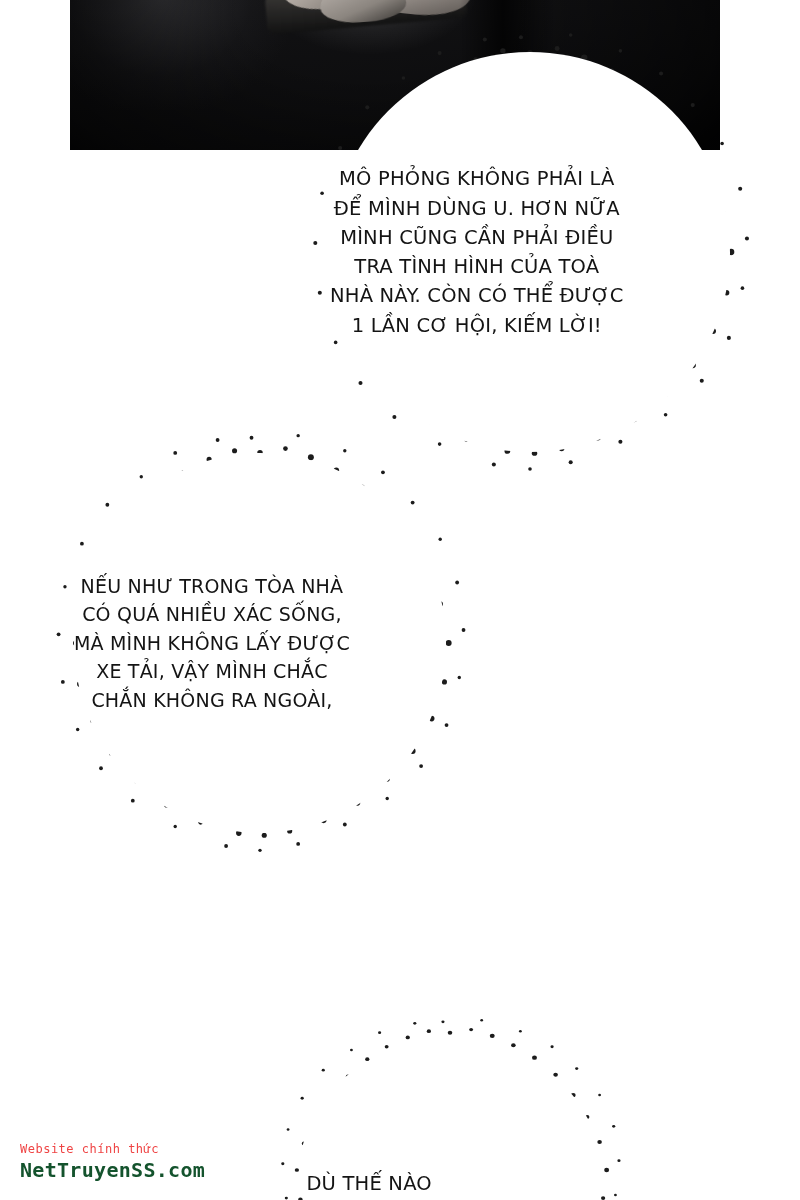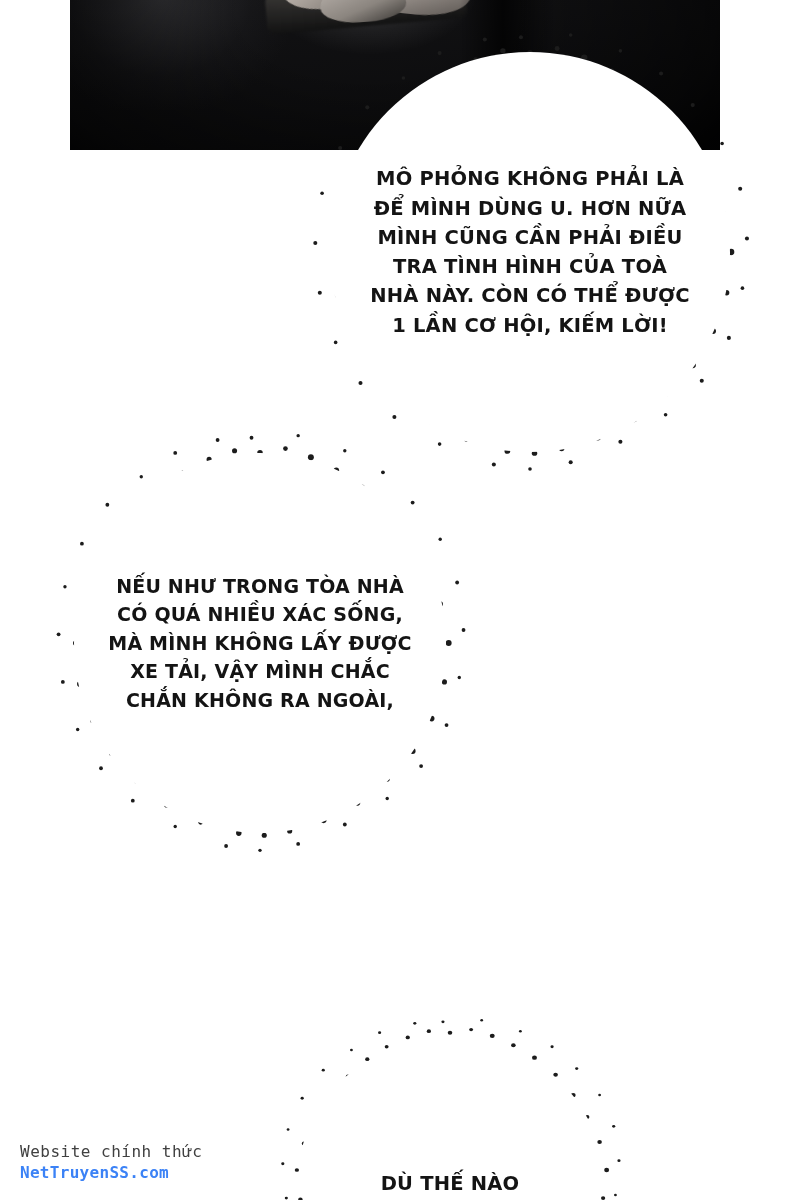--- a/index.html
+++ b/index.html
@@ -73,25 +73,24 @@
   .panel-art .vignette {
     position: absolute; inset: 0;
     background: radial-gradient(ellipse 420px 220px at 46% 55%, rgba(0,0,0,0) 30%, rgba(0,0,0,0.55) 85%, rgba(0,0,0,0.85) 100%);
   }
 
   
   .bubble {
     position: absolute;
     display: flex;
     align-items: center;
-    justify-content: center;
     color: #141414;
     text-align: center;
     font-family: "DejaVu Sans", sans-serif;
-    font-weight: 700;
+    font-weight: 400;
     letter-spacing: 0.2px;
     line-height: 1.5;
   }
   .bubble .txt {
     position: relative;
     z-index: 3;
     white-space: pre-line;
   }
   .bubble .fill {
     position: absolute;
@@ -127,27 +126,27 @@
   
   .watermark {
     position: absolute;
     left: 20px;
     bottom: 16px;
     z-index: 20;
     font-family: "DejaVu Sans Mono", monospace;
     line-height: 1.35;
   }
   .watermark .wm-line1 {
-    font-size: 16px;
-    color: #404040;
+    font-size: 12px;
+    color: #ef4444;
     letter-spacing: 0.5px;
   }
   .watermark .wm-line2 {
-    font-size: 16px;
-    color: #3b82f6;
+    font-size: 20px;
+    color: #14532d;
     font-weight: 700;
     letter-spacing: 0.3px;
   }
 </style>
 </head>
 <body>
 
 <div class="page">
 
   <div class="panel-art">

